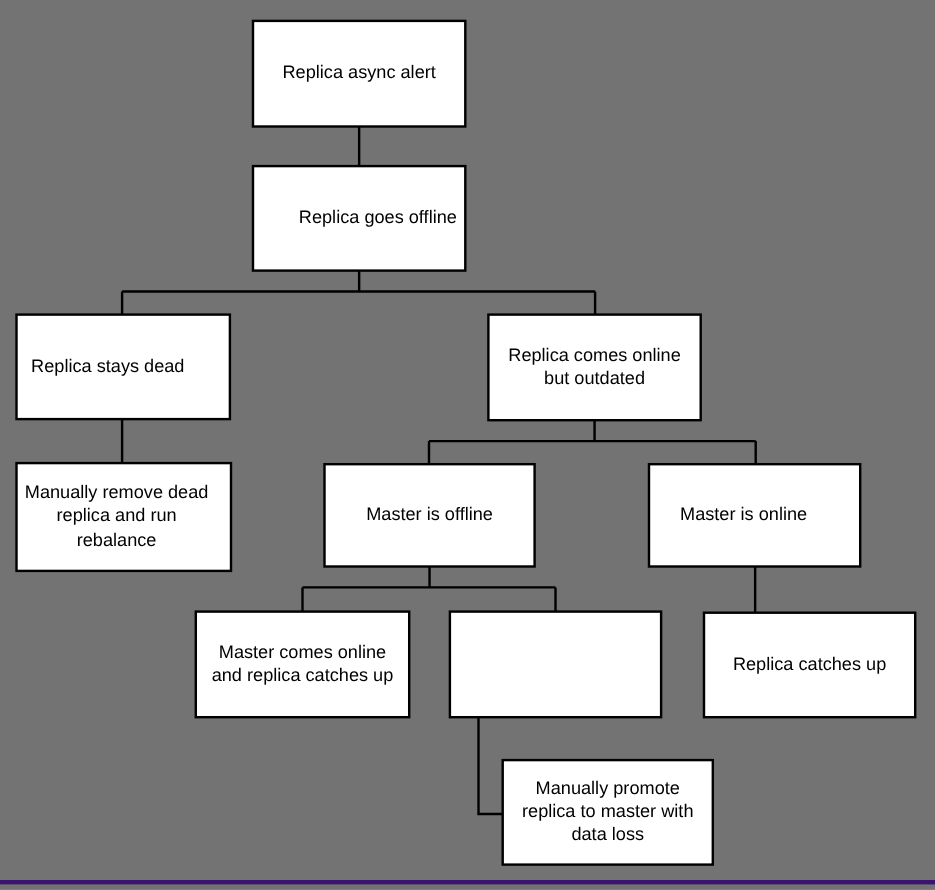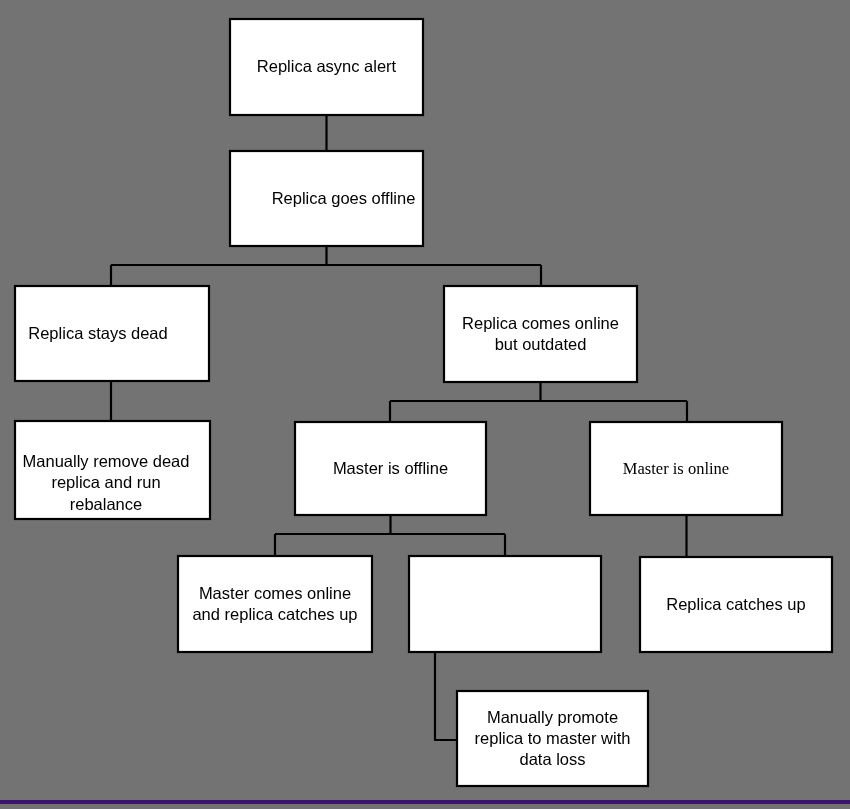--- a/index.html
+++ b/index.html
@@ -99,27 +99,27 @@
 
   <div class="node-label" style="left:230px; top:19px; width:193px; height:96px;">Replica async alert</div>
 
   <div class="node-label" style="left:230px; top:151px; width:193px; height:95px;padding-left:34px;">Replica goes offline</div>
 
   <div class="node-label" style="left:3px; top:286px; width:190px; height:95px;">Replica stays dead</div>
 
   <div class="node-label" style="left:444px; top:286px; width:193px; height:96px;">Replica comes online
 but outdated</div>
 
-  <div class="node-label" style="left:13px; top:434px; width:186px; height:98px;">Manually remove dead
+  <div class="node-label" style="left:13px; top:421px; width:186px; height:98px;">Manually remove dead
 replica and run
 rebalance</div>
 
   <div class="node-label" style="left:295px; top:422px; width:191px; height:93px;">Master is offline</div>
 
-  <div class="node-label" style="left:590px; top:422px; width:172px; height:93px;font-family:Liberation Serif, serif;">Master is online</div>
+  <div class="node-label" style="left:590px; top:422px; width:172px; height:93px;">Master is online</div>
 
   <div class="node-label" style="left:176px; top:556px; width:198px; height:96px;">Master comes online
 and replica catches up</div>
 
 
   <div class="node-label" style="left:640px; top:557px; width:192px; height:95px;">Replica catches up</div>
 
   <div class="node-label" style="left:455px; top:691px; width:195px; height:95px;">Manually promote
 replica to master with
 data loss</div>

